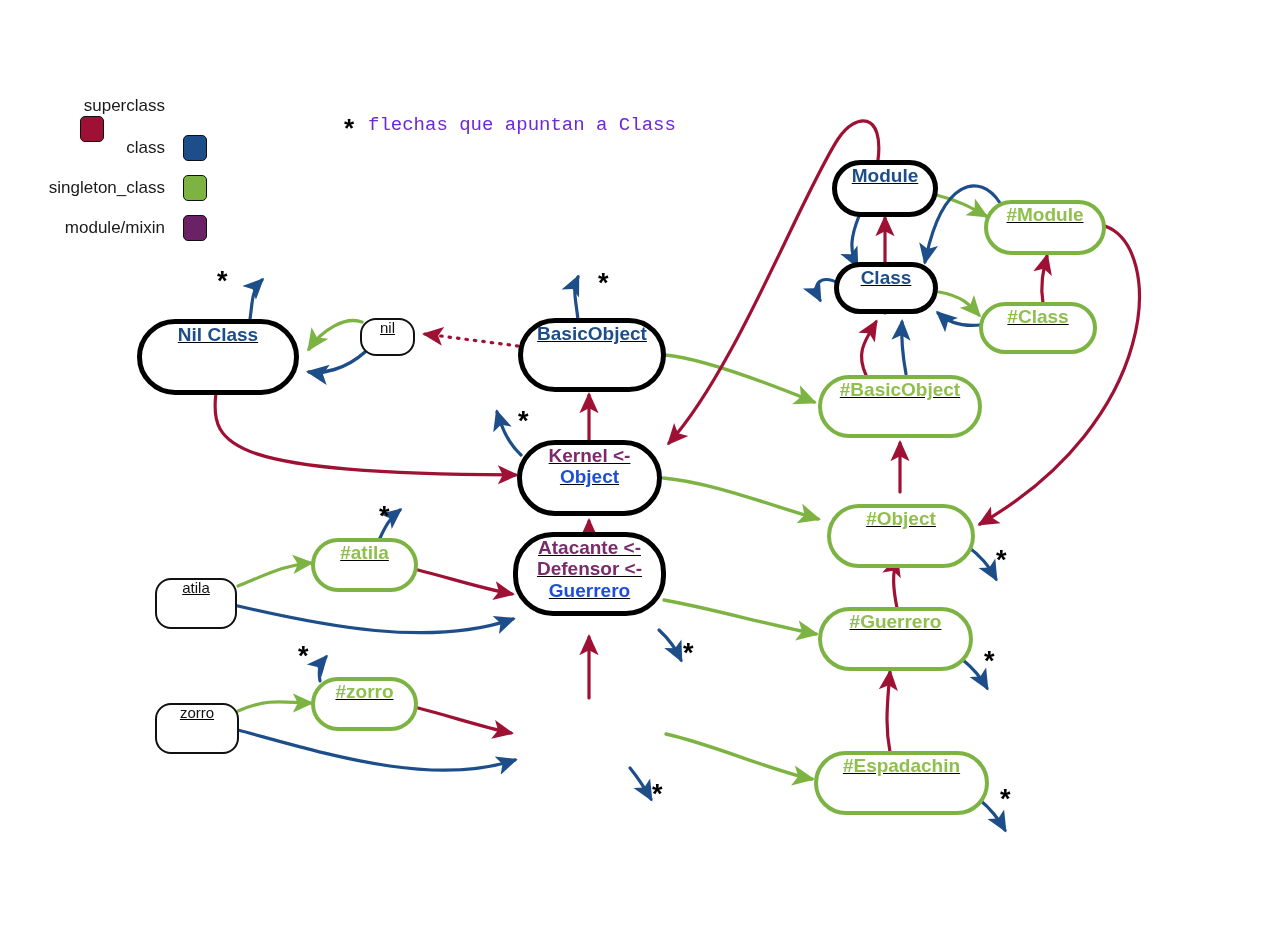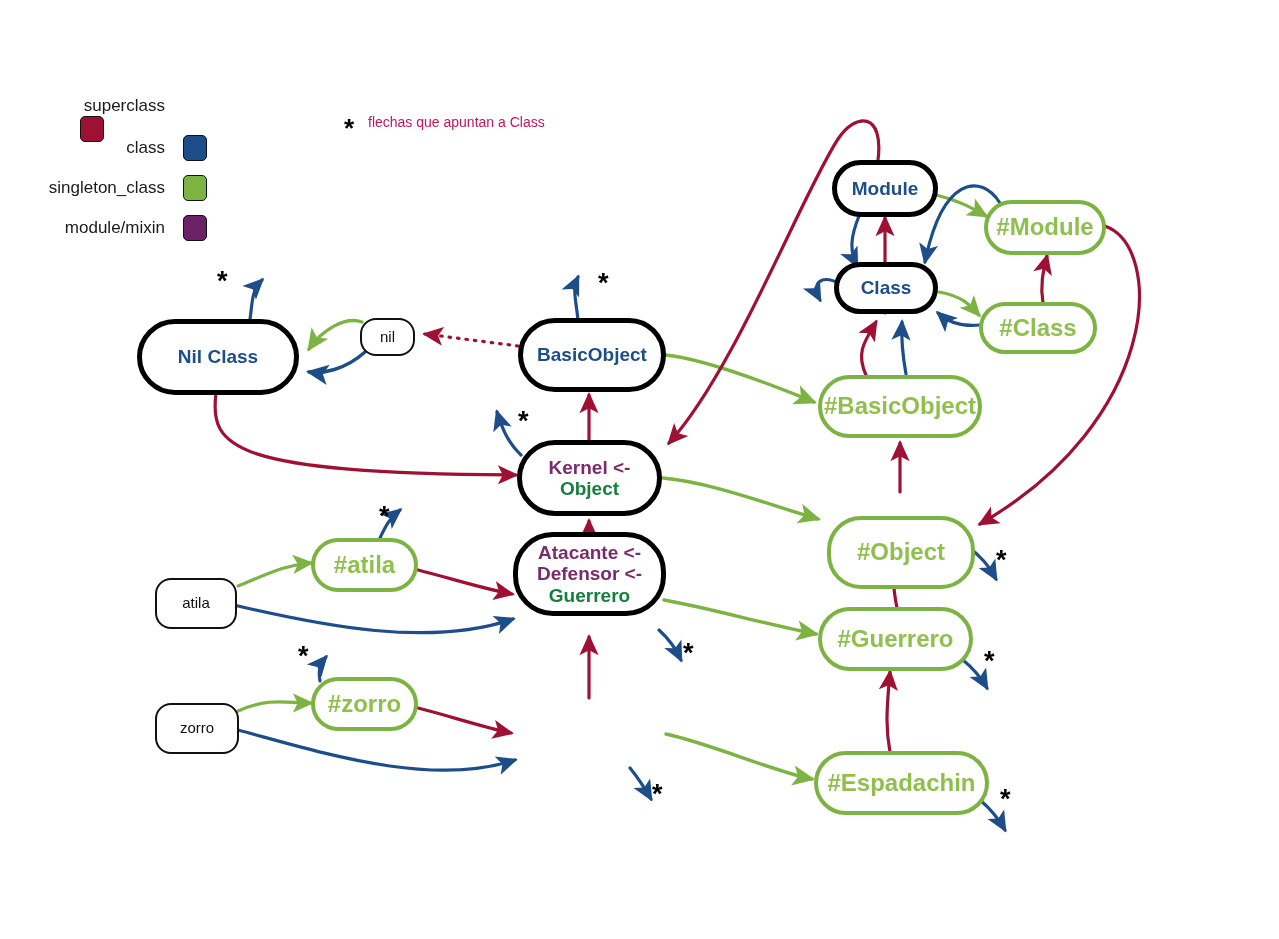--- a/index.html
+++ b/index.html
@@ -5,39 +5,39 @@
   html,body{margin:0;padding:0;background:#ffffff;}
   body{width:1279px;height:939px;overflow:hidden;font-family:"Liberation Sans",sans-serif;}
   #stage{position:relative;width:1279px;height:939px;background:#fff;}
   svg.layer{position:absolute;left:0;top:0;width:1279px;height:939px;}
 
   
   .legend-row{position:absolute;display:flex;align-items:center;}
   .legend-label{font-size:17px;color:#1a1a1a;text-align:right;width:165px;padding-right:18px;
                 font-family:"Liberation Sans",sans-serif;}
   .swatch{width:22px;height:24px;border-radius:5px;border:1.5px solid #111;}
-  .note{position:absolute;font-size:14px;color:#be185d;font-family:Liberation Sans, sans-serif;}
+  .note{position:absolute;font-size:19px;color:#6d28d9;font-family:Liberation Mono, monospace;}
   .note-star{position:absolute;font-size:26px;font-weight:bold;color:#000;line-height:1;}
 
   
-  .node{position:absolute;box-sizing:border-box;display:flex;align-items:center;
-        justify-content:center;text-align:center;background:#fff;}
+  .node{position:absolute;box-sizing:border-box;display:flex;
+        justify-content:center;text-align:center;background:#fff;text-decoration:underline;}
   .node .lbl{line-height:1.12;font-family:"Liberation Sans",sans-serif;}
 
   .n-class{border:5px solid #000;border-radius:40px;}
   .n-class .lbl{font-weight:bold;font-size:19px;color:#1d4e89;}
 
   .n-single{border:4.5px solid #7cb342;border-radius:34px;}
-  .n-single .lbl{font-weight:bold;font-size:24px;color:#8fbf4d;}
+  .n-single .lbl{font-weight:bold;font-size:19px;color:#8fbf4d;}
 
   .n-obj{border:2px solid #111;border-radius:16px;}
   .n-obj .lbl{font-size:15px;color:#111;font-weight:normal;}
 
   .mix{color:#7b2a6b;}
-  .blu{color:#15803d;}
+  .blu{color:#1d4ed8;}
 
   .star{position:absolute;font-size:27px;font-weight:bold;color:#000;line-height:1;
         font-family:"Liberation Sans",sans-serif;}
 </style>
 </head>
 <body>
 
 <div id="stage">
 
   <svg class="layer" viewBox="0 0 1279 939">
@@ -168,21 +168,21 @@
   </div>
 
   <div class="node n-single" style="left:979px;top:302px;width:118px;height:52px;">
     <span class="lbl">#Class</span>
   </div>
 
   <div class="node n-single" style="left:818px;top:375px;width:164px;height:63px;">
     <span class="lbl">#BasicObject</span>
   </div>
 
-  <div class="node n-single" style="left:827px;top:516px;width:148px;height:73px;">
+  <div class="node n-single" style="left:827px;top:504px;width:148px;height:64px;">
     <span class="lbl">#Object</span>
   </div>
 
   <div class="node n-single" style="left:818px;top:607px;width:155px;height:64px;">
     <span class="lbl">#Guerrero</span>
   </div>
 
   <div class="node n-single" style="left:814px;top:751px;width:175px;height:64px;">
     <span class="lbl">#Espadachin</span>
   </div>

